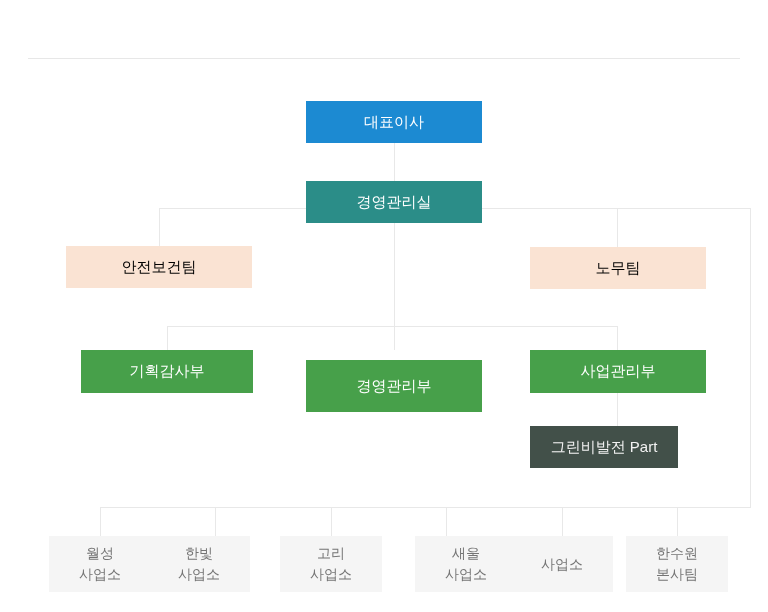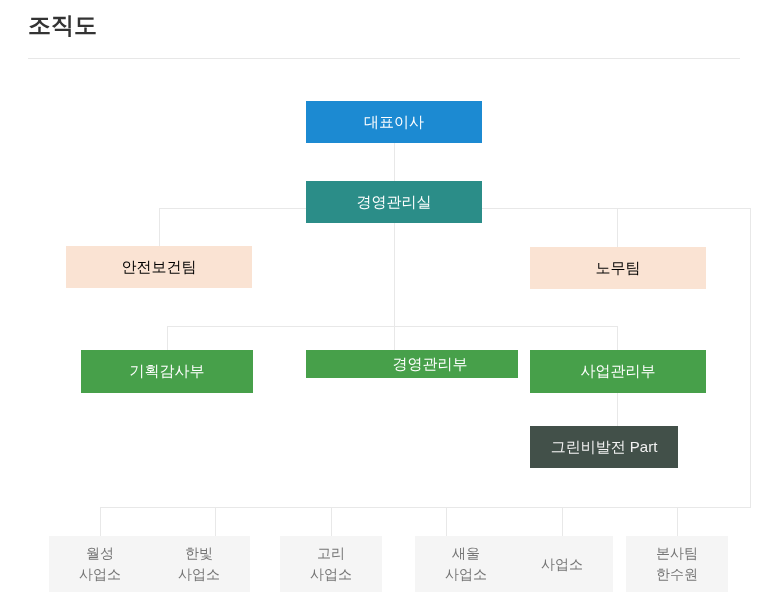--- a/index.html
+++ b/index.html
@@ -22,21 +22,20 @@
   .office{position:absolute;top:536px;width:102px;height:56px;
           background:var(--office-bg);color:var(--office-text);
           font-size:14px;line-height:1.5;text-align:center;
           display:flex;flex-direction:column;justify-content:center;}
 </style>
 </head>
 <body>
 
 <div class="canvas">
 
-  <div class="page-title">조직도</div>
   <div class="divider"></div>
 
   <div class="cline" style="left:394px;top:143px;width:1px;height:38px;"></div>
   <div class="cline" style="left:159px;top:208px;width:591px;height:1px;"></div>
   <div class="cline" style="left:159px;top:208px;width:1px;height:38px;"></div>
   <div class="cline" style="left:617px;top:208px;width:1px;height:39px;"></div>
   <div class="cline" style="left:750px;top:208px;width:1px;height:300px;"></div>
   <div class="cline" style="left:394px;top:223px;width:1px;height:103px;"></div>
   <div class="cline" style="left:167px;top:326px;width:451px;height:1px;"></div>
   <div class="cline" style="left:167px;top:326px;width:1px;height:24px;"></div>
@@ -64,21 +63,21 @@
   </div>
 
   <div class="node node--peach" style="left:530px;top:247px;width:176px;height:42px;">
     <span>노무팀</span>
   </div>
 
   <div class="node node--green" style="left:81px;top:350px;width:172px;height:43px;">
     <span>기획감사부</span>
   </div>
 
-  <div class="node node--green" style="left:306px;top:350px;width:176px;height:28px;padding-left:36px;">
+  <div class="node node--green" style="left:306px;top:360px;width:176px;height:52px;">
     <span>경영관리부</span>
   </div>
 
   <div class="node node--green" style="left:530px;top:350px;width:176px;height:43px;">
     <span>사업관리부</span>
   </div>
 
   <div class="node node--dark" style="left:530px;top:426px;width:148px;height:42px;">
     <span>그린비발전 Part</span>
   </div>
@@ -96,17 +95,17 @@
     <span>사업소</span>
   </div>
   <div class="office" style="left:415px;">
     <span>새울</span>
     <span>사업소</span>
   </div>
   <div class="office" style="left:511px;">
     <span>사업소</span>
   </div>
   <div class="office" style="left:626px;">
+    <span>한수원</span>
     <span>본사팀</span>
-    <span>한수원</span>
   </div>
 
 </div>
 
 </body></html>

